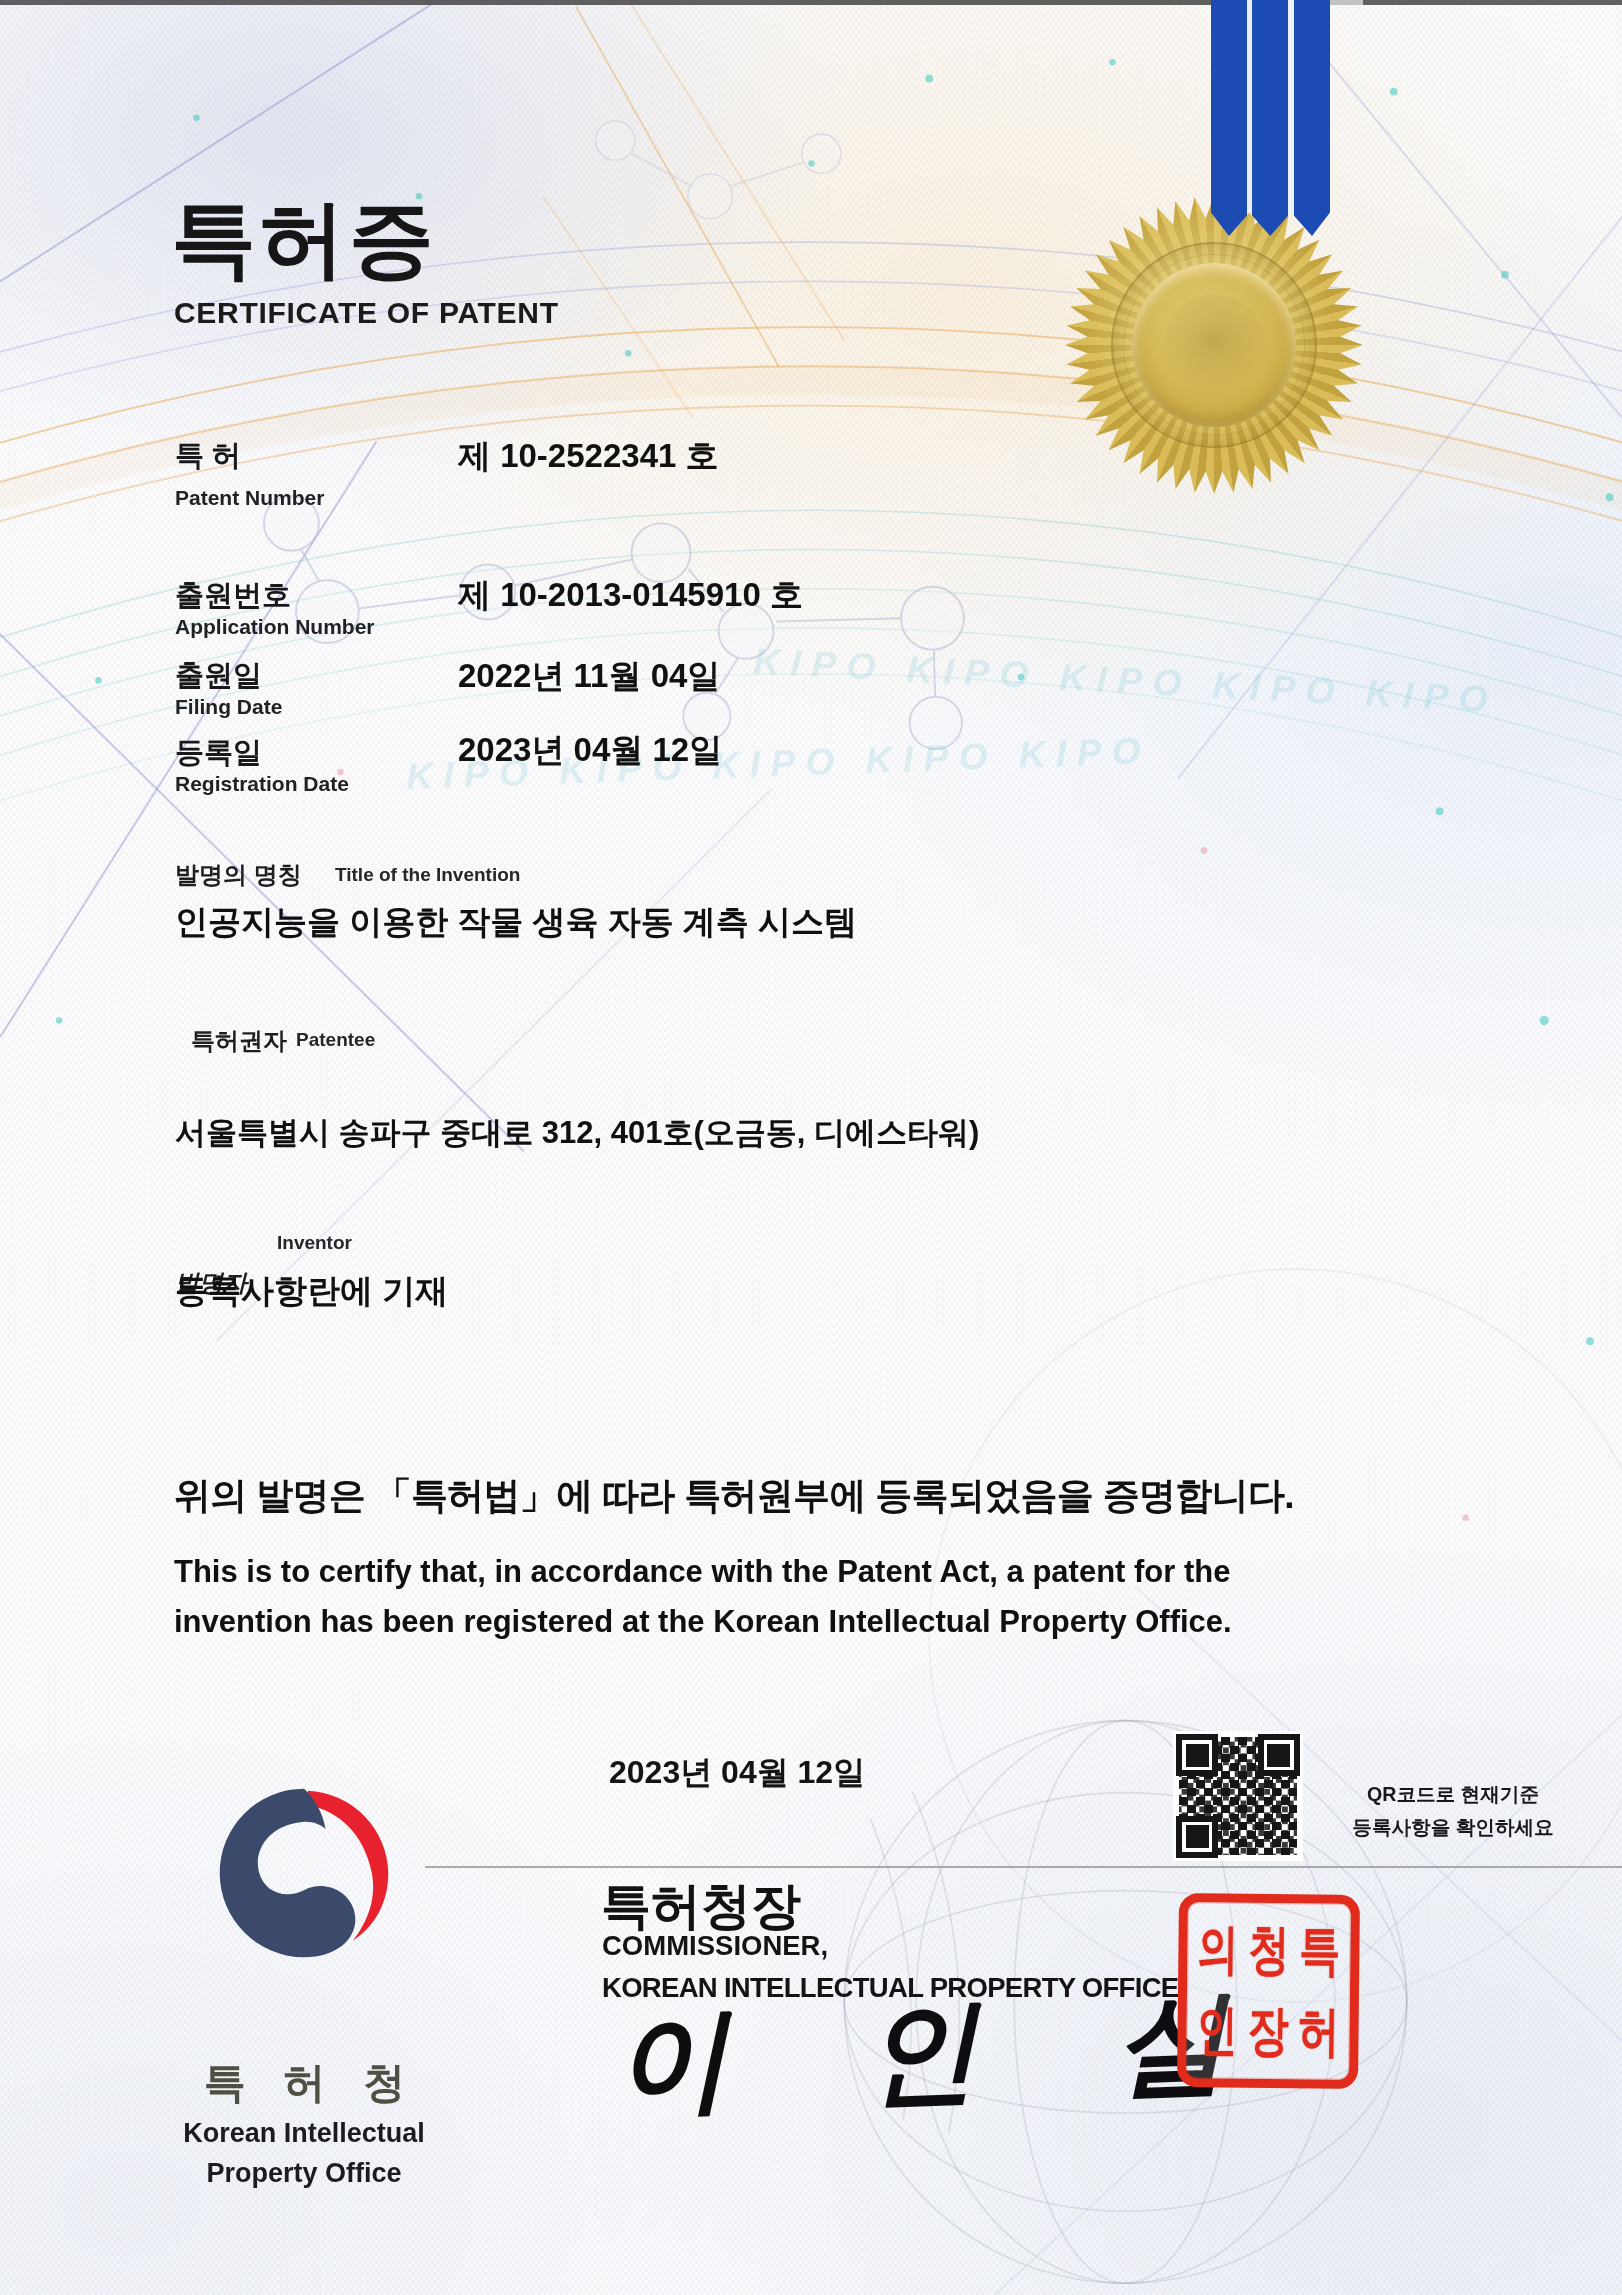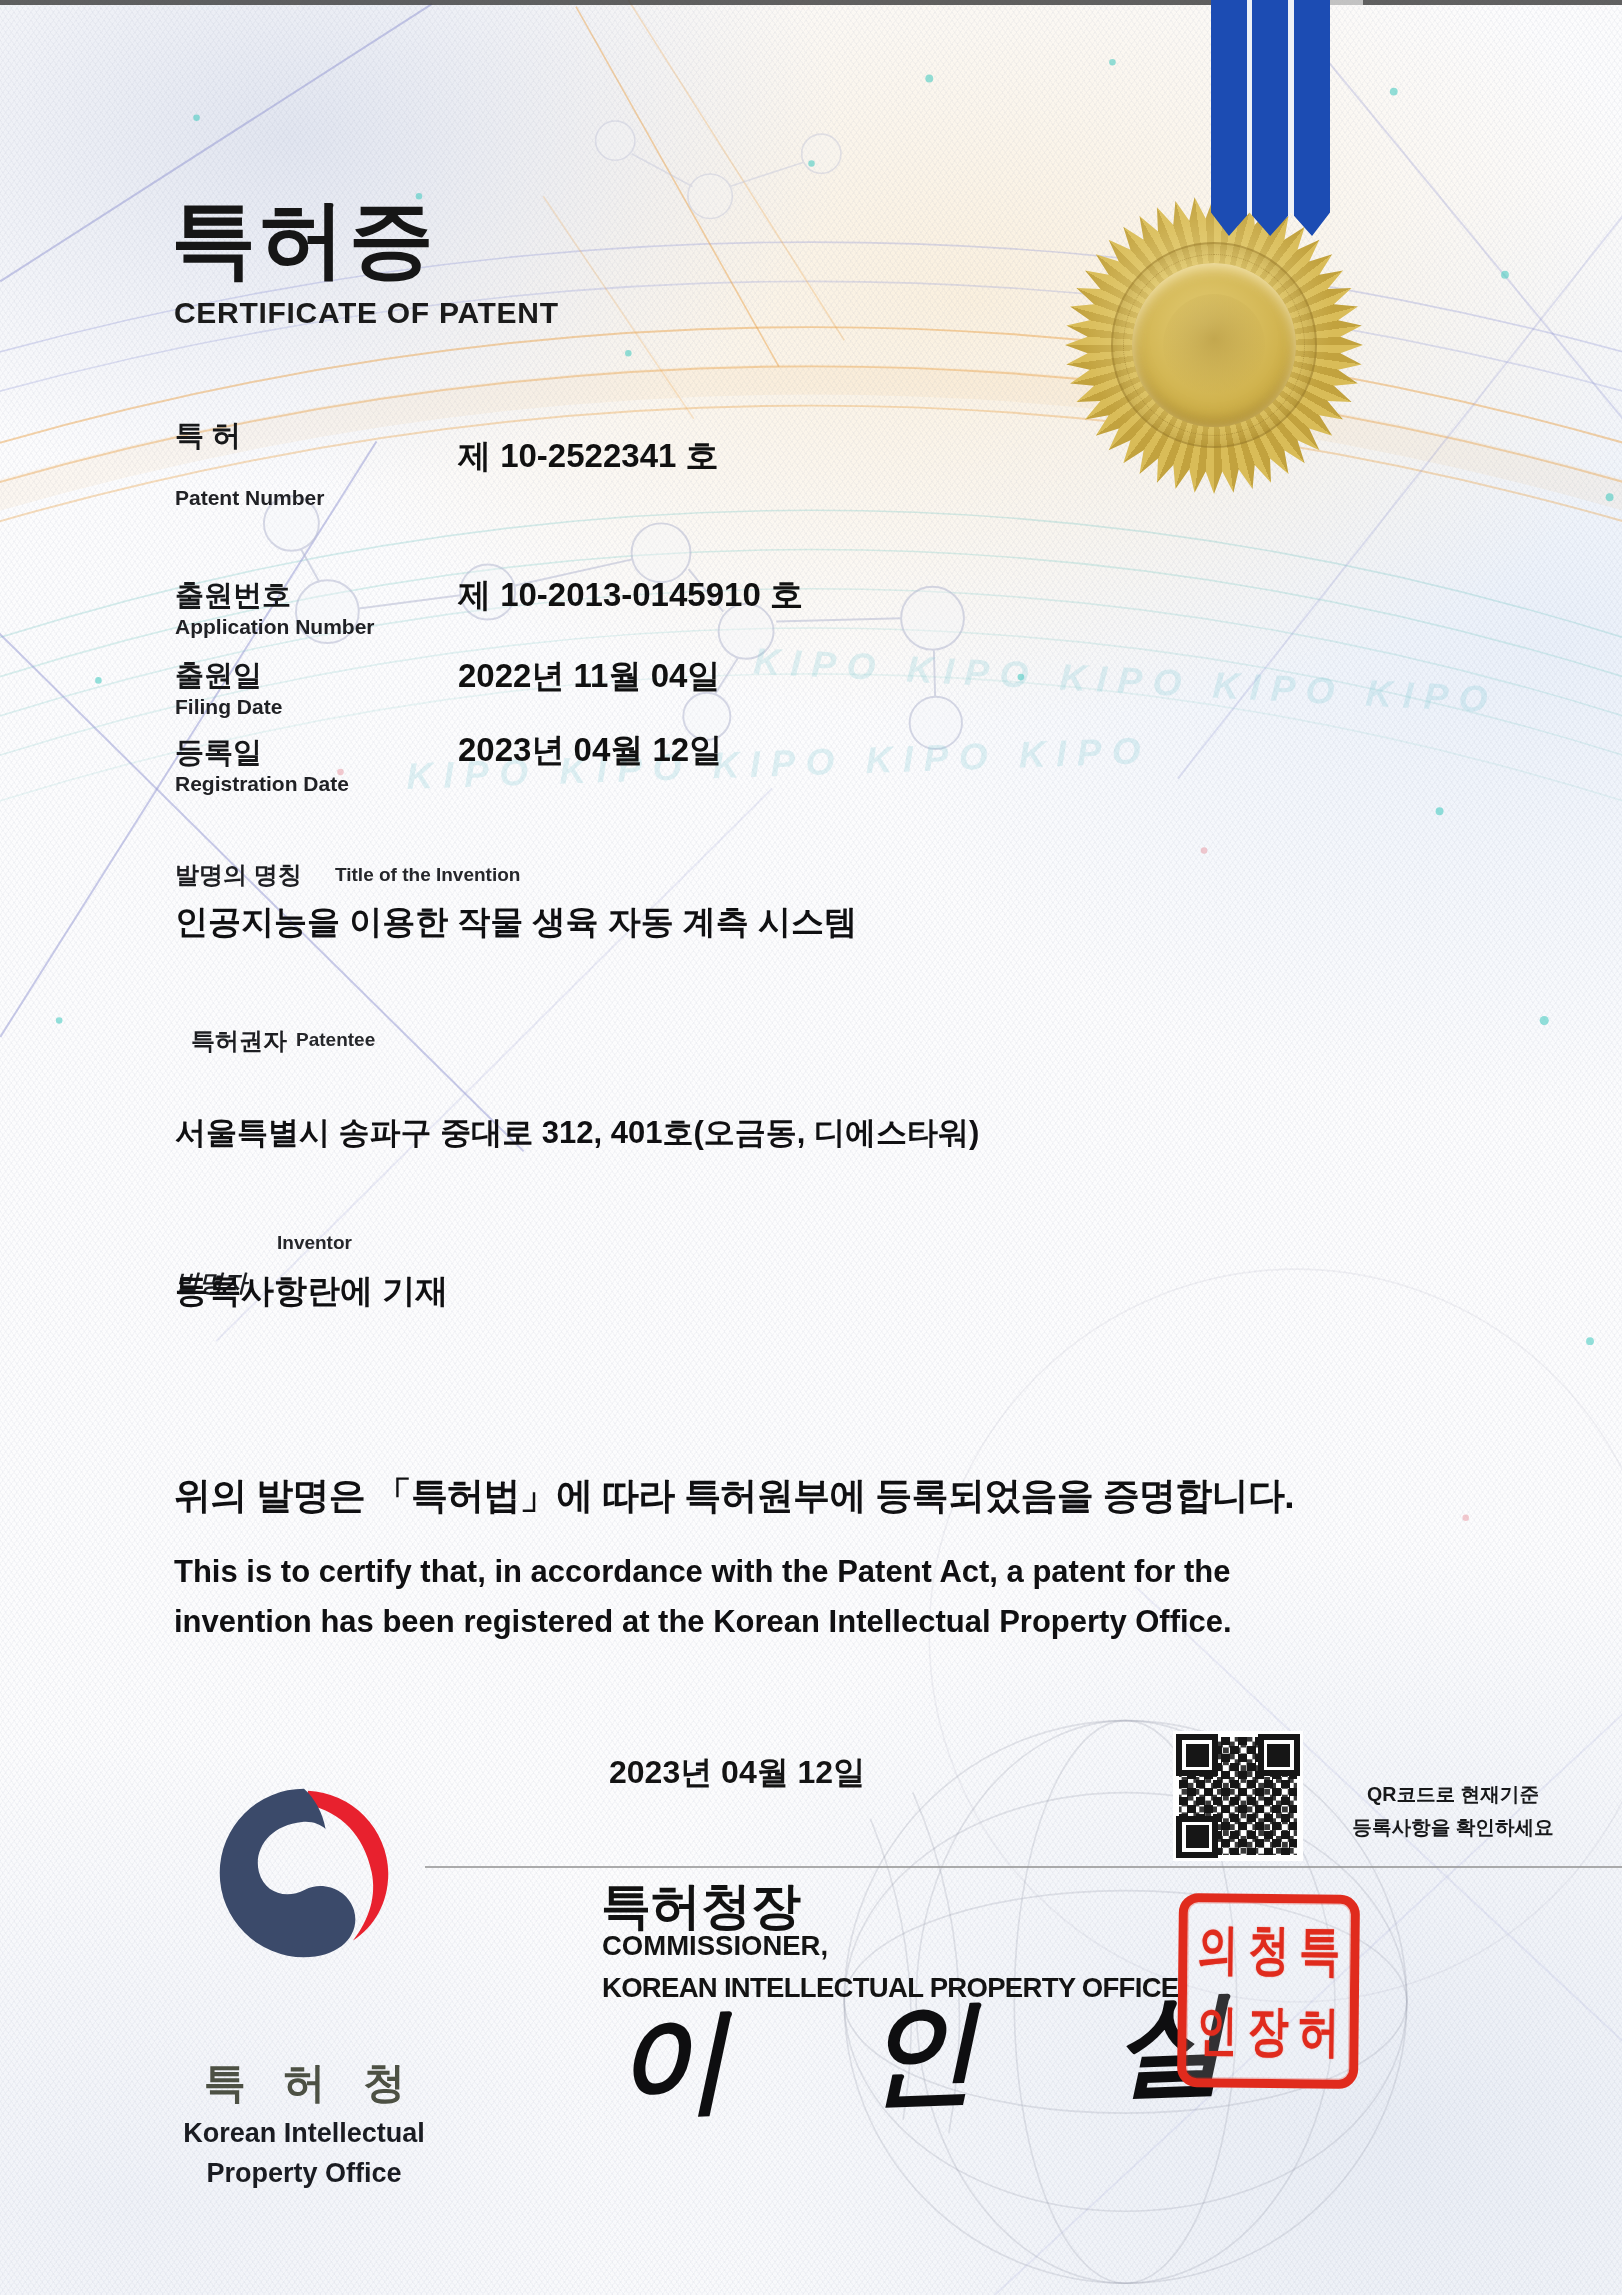--- a/index.html
+++ b/index.html
@@ -24,21 +24,21 @@
   .scan-edge{left:0;top:0;width:1623px;height:4.6px;background:linear-gradient(90deg,#454545 0 78%,#b9b9b9 78% 84%,#454545 84%);opacity:.85;}
 
   
   .title-ko{left:171px;top:182px;font-size:85px;font-weight:900;letter-spacing:3.9px;color:#161616;}
   .title-en{left:174px;top:296px;font-size:30px;font-weight:700;letter-spacing:0.7px;color:#1b1b1b;}
 
   
   .lab-ko{font-size:29px;font-weight:700;color:#17181a;}
   .lab-en{font-size:21px;font-weight:700;color:#202125;}
   .val{font-size:33px;font-weight:700;color:#111;}
-  .f-patent-ko{left:175px;top:416px;}   .f-patent-en{left:175px;top:486px;}   .f-patent-val{left:458px;top:434px;}
+  .f-patent-ko{left:175px;top:436px;}   .f-patent-en{left:175px;top:486px;}   .f-patent-val{left:458px;top:434px;}
   .f-app-ko{left:175px;top:576px;}      .f-app-en{left:175px;top:615px;}      .f-app-val{left:458px;top:573px;}
   .f-file-ko{left:175px;top:656px;}    .f-file-en{left:175px;top:695px;}    .f-file-val{left:458px;top:654px;}
   .f-reg-ko{left:175px;top:733px;}     .f-reg-en{left:175px;top:772px;}     .f-reg-val{left:458px;top:728px;}
 
   
   .sec-ko{font-size:24px;font-weight:600;color:#1d1e22;}
   .sec-en{font-size:19px;font-weight:600;color:#26272b;}
   .sec-val{font-size:33px;font-weight:700;color:#101012;}
   .inv-ko{left:175px;top:859px;}  .inv-en{left:335px;top:864px;}  .inv-val{left:175px;top:900px;}
   .pat-ko{left:175px;top:1025px;margin-left:16px;}  .pat-en{left:296px;top:1029px;}

